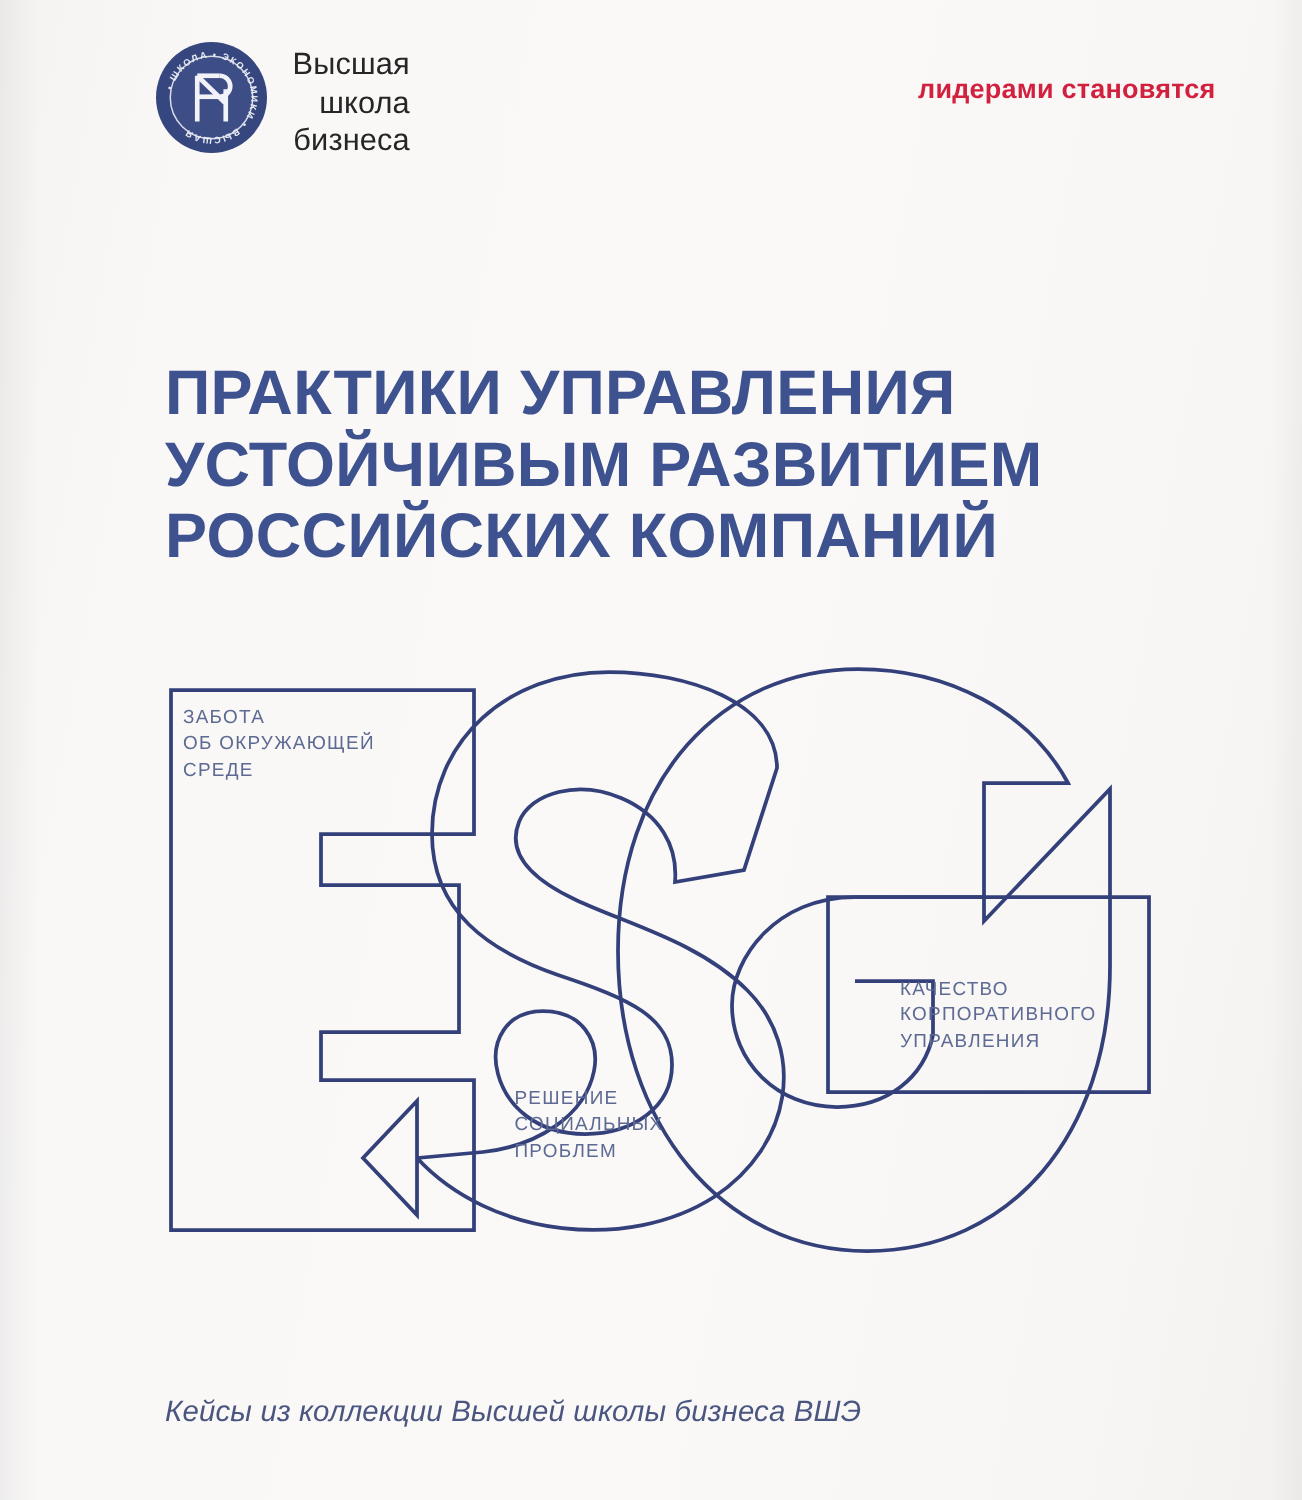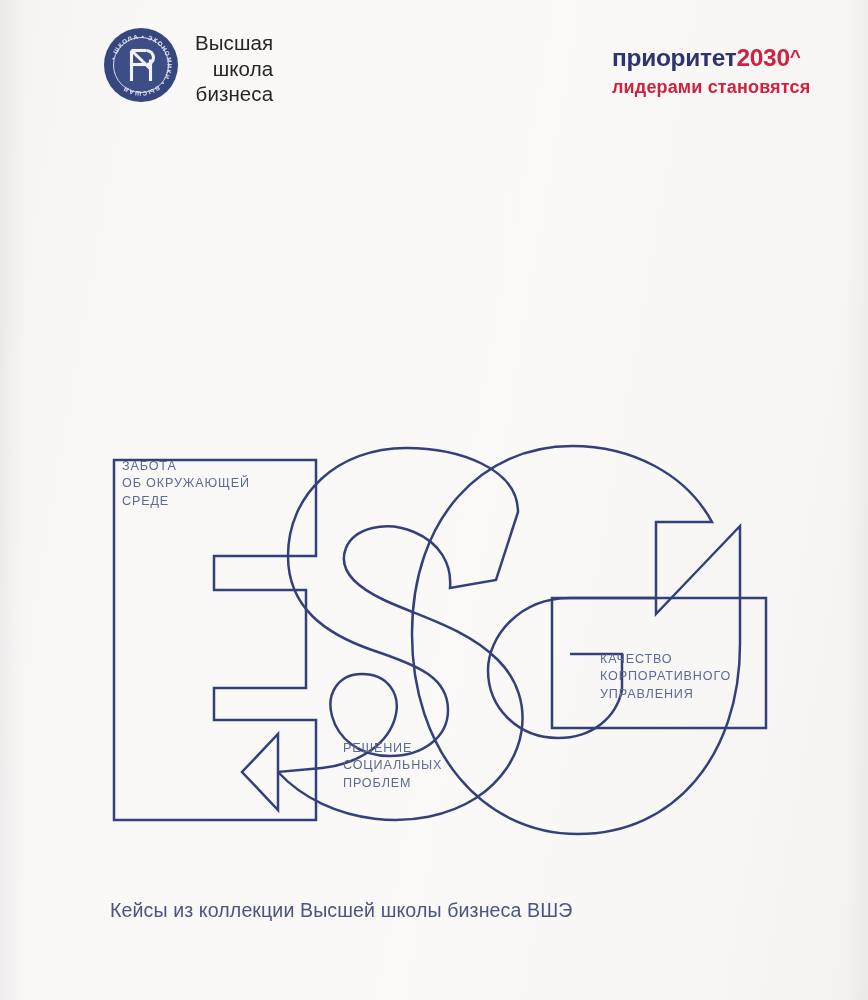--- a/index.html
+++ b/index.html
@@ -131,34 +131,35 @@
   #esg-art svg { display: block; }
 
   .esg-caption {
     position: absolute;
     font-size: 12.6px;
     line-height: 17.4px;
     letter-spacing: 0.85px;
     color: #5d6a93;
     white-space: pre-line;
   }
-  #caption-environmental { left: 122px; top: 458px; }
-  #caption-social        { left: 343px; top: 740px; }
+  #caption-environmental { left: 122px; top: 470px; }
+  #caption-social        { left: 343px; top: 724px; }
   #caption-governance    { left: 600px; top: 621px; margin-top: 30px; }
 
   
   #footer-line {
     position: absolute;
-    left: 110px; top: 897px;
+    left: 110px; top: 928px;
     font-size: 19.6px;
     line-height: 26px;
     font-weight: 400;
     color: #4a5580;
     letter-spacing: 0.1px;
     white-space: nowrap;
+    font-style: italic;
   }
 </style>
 </head>
 <body>
 
 <div id="cover">
 
   <div id="paper-sheen"></div>
 
   <div id="logo-row">
@@ -185,27 +186,27 @@
           <path d="M 42.5,22.5 A 7,7 0 0 1 42.5,36.5" stroke="#f2f3f8" stroke-width="3.1" fill="none"></path>
         </svg>
       </div>
       <div id="hse-name">Высшая
 школа
 бизнеса</div>
     </div>
 
 
     <div id="priority-logo">
-      <div id="priority-wordmark">
-        <span class="p-word">приоритет</span><span class="p-year">2030</span><span class="p-caret">^</span>
-      </div>
       <div id="priority-tagline">лидерами становятся</div>
     </div>
   </div>
 
+  <h1 id="main-title">ПРАКТИКИ УПРАВЛЕНИЯ
+УСТОЙЧИВЫМ РАЗВИТИЕМ
+РОССИЙСКИХ КОМПАНИЙ</h1>
 
   <div id="esg-art">
     <svg width="668" height="404" viewBox="0 0 668 404" aria-hidden="true">
       <g fill="none" stroke="#33407a" stroke-width="2.5" stroke-linejoin="miter" stroke-linecap="butt">
 
         <path d="
           M 14,22
           L 216,22
           L 216,118
           L 114,118

